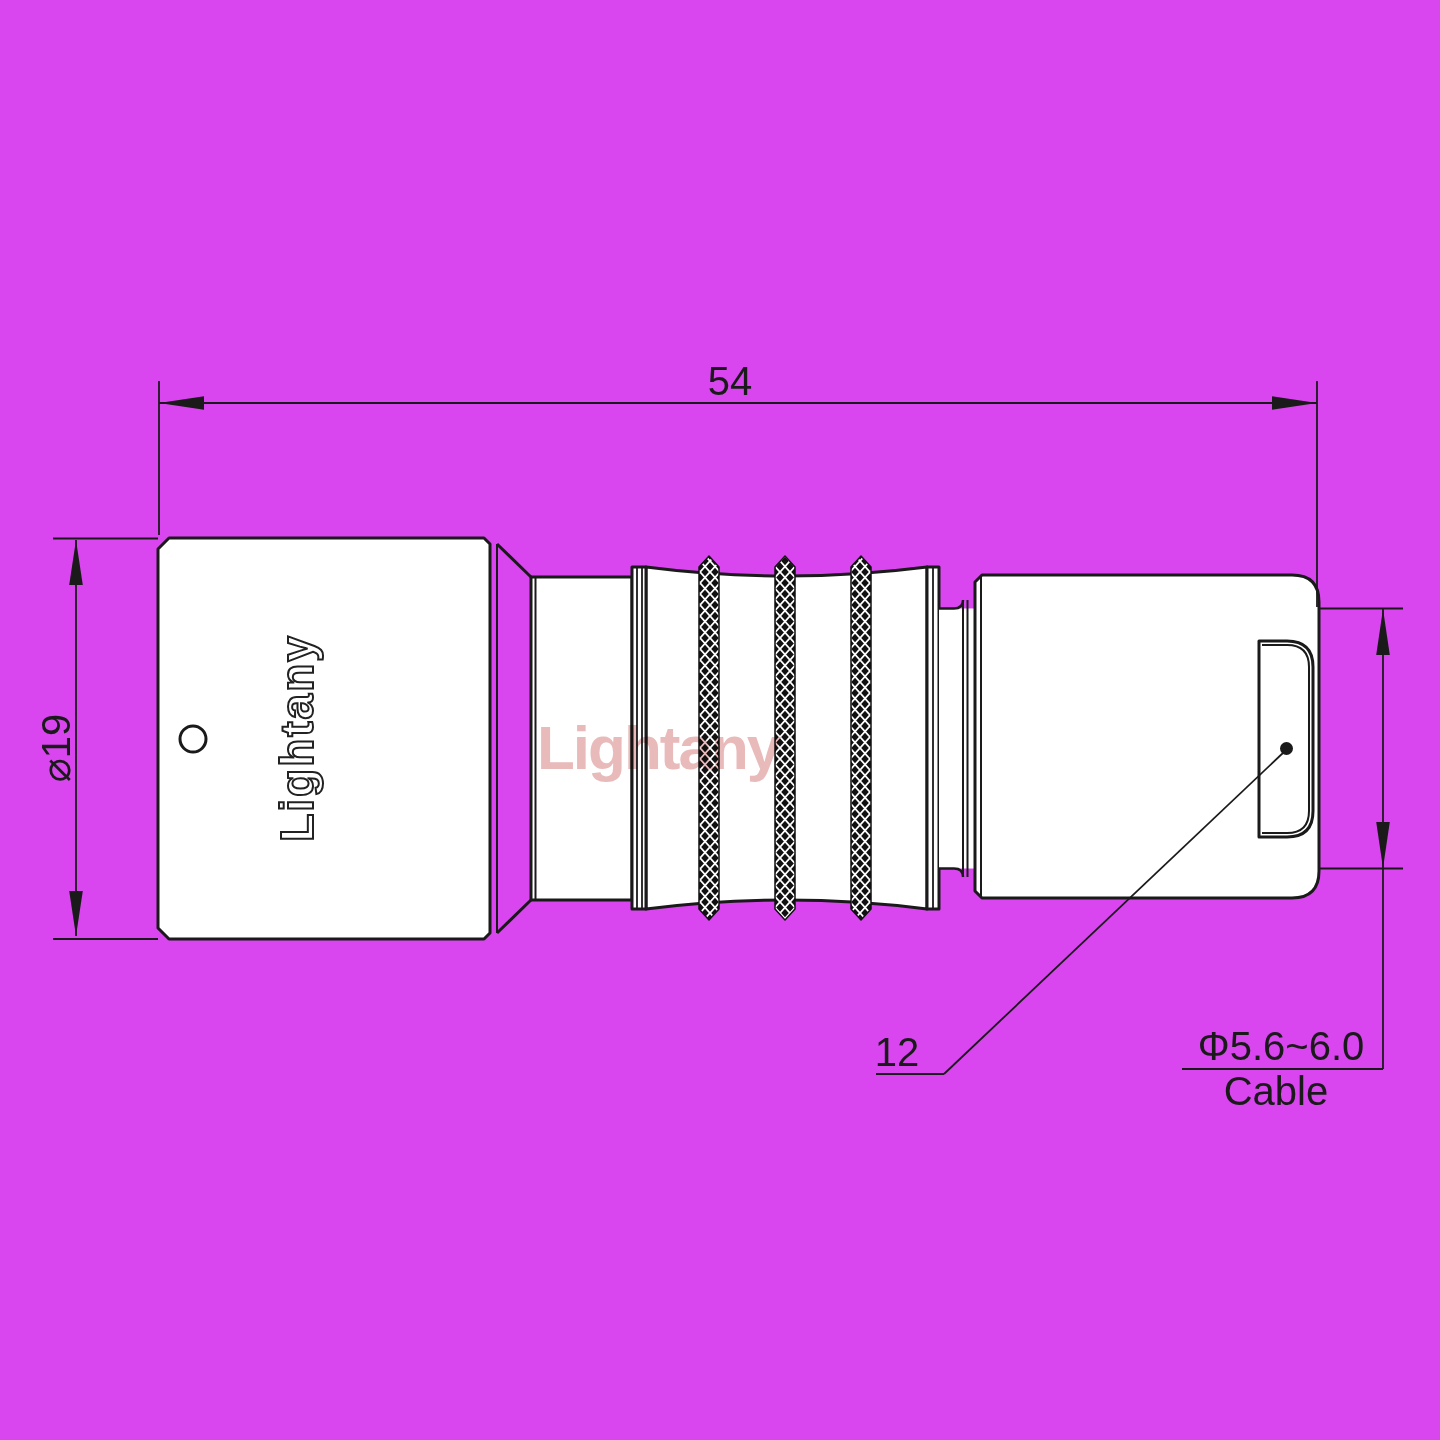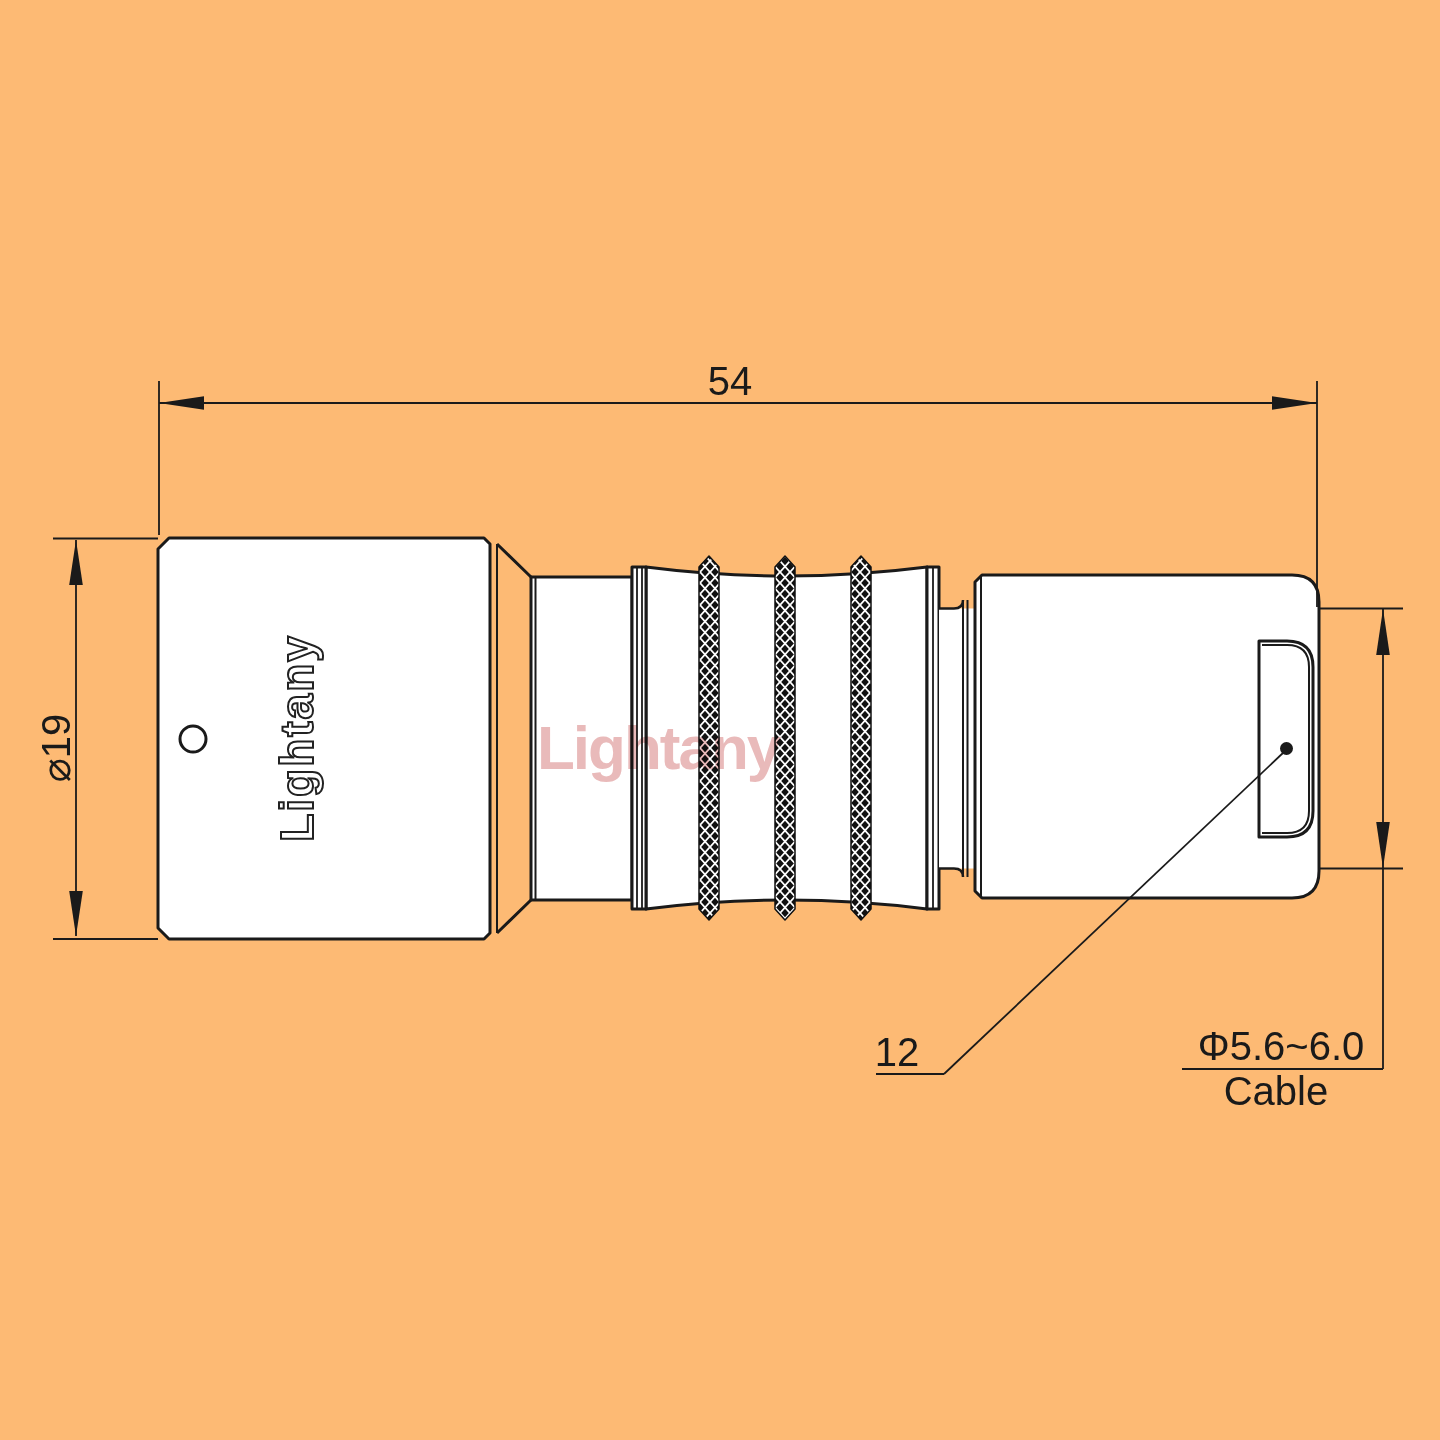--- a/index.html
+++ b/index.html
@@ -7,21 +7,21 @@
     padding: 0;
     background: #ffffff;
     width: 1440px;
     height: 1440px;
     font-family: "Liberation Sans", "DejaVu Sans", sans-serif;
   }
   .canvas-wrap {
     position: relative;
     width: 1440px;
     height: 1440px;
-    background: #fdba74;
+    background: #d946ef;
     overflow: hidden;
   }
   svg { display: block; }
   text {
     font-family: "Liberation Sans", "DejaVu Sans", sans-serif;
   }
   .dim-text {
     font-size: 40px;
     fill: #1a1a1a;
   }

